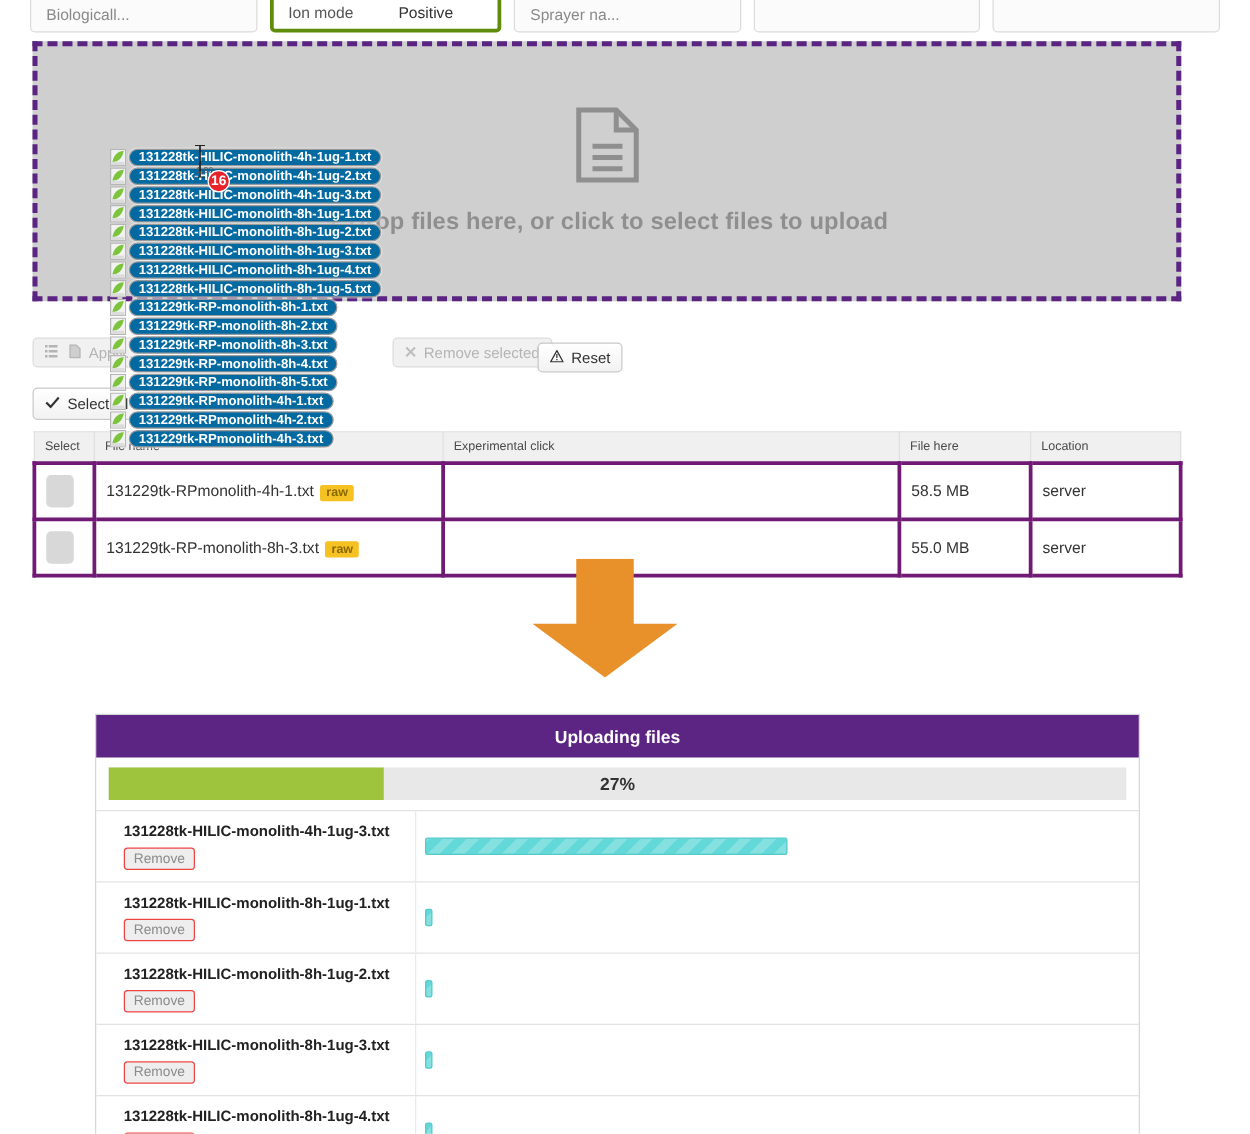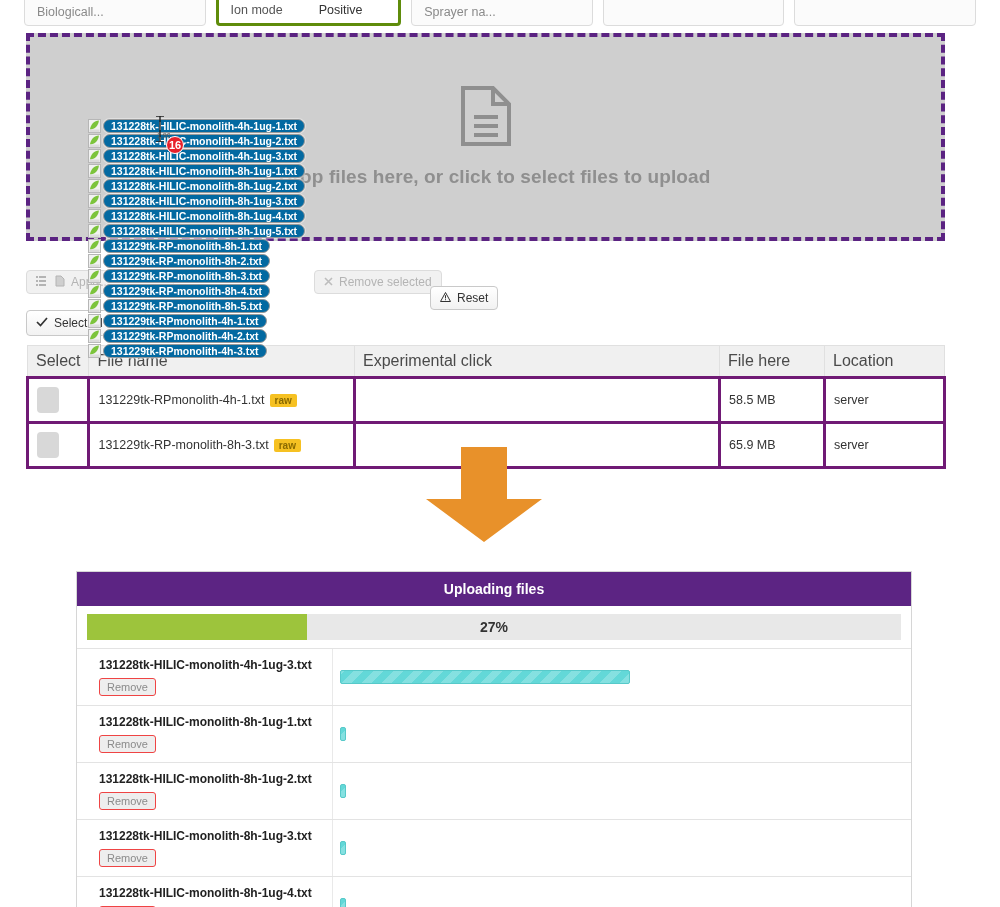--- a/index.html
+++ b/index.html
@@ -61,32 +61,32 @@
     display:inline-flex; align-items:center; gap:6px;
     height:24px; padding: 0 9px;
     border:1px solid #c9c9c9; border-radius:4px;
     background: linear-gradient(#ffffff,#f2f2f2);
     font-size:12px; color:#333;
     vertical-align: top;
   }
   .btn.disabled { color:#b4b4b4; background:#f1f1f1; border-color:#dcdcdc; }
   .btn-apply { position:absolute; left:0; top:0; width:148px; justify-content:flex-start; }
   .btn-remove-sel { position:absolute; left:288px; top:0; }
-  .btn-reset { position:absolute; left:404px; top:16px; }
+  .btn-reset { position:absolute; left:404px; top:4px; }
   .btn-selectall { position:absolute; left:26px; top:310px; width:120px; height:26px; }
 
   .ic { display:inline-block; line-height:1; }
 
   
   .tbl { position:absolute; left:26px; top:345px; width:920px; }
   .tbl table { width:100%; border-collapse: collapse; font-size:12.5px; }
   .tbl th {
     background:#f0f0f0; color:#4a4a4a; font-weight:normal;
     text-align:left; padding:6px 8px; border:1px solid #e0e0e0;
-    font-size:16px;
+    font-size:10px;
   }
   .tbl td { padding:8px; border:3px solid #701a75; color:#333; vertical-align: middle; }
   .col-select { width:48px; }
   .col-preset { width:365px; }
   .col-size   { width:105px; }
   .col-loc    { width:120px; }
   .chk {
     width:22px; height:26px; border-radius:4px; background:#d8d8d8;
     display:block;
   }
@@ -278,21 +278,21 @@
             <td class="col-preset"></td>
             <td class="col-size">58.5 MB</td>
             <td class="col-loc">server</td>
           </tr>
           <tr>
             <td class="col-select">
               <span class="chk"></span>
             </td>
             <td><span>131229tk-RP-monolith-8h-3.txt</span><span class="raw-badge">raw</span></td>
             <td class="col-preset"></td>
-            <td class="col-size">65.9 MB</td>
+            <td class="col-size">55.0 MB</td>
             <td class="col-loc">server</td>
           </tr>
         </tbody>
     </table>
   </div>
 
   <div class="drag-list" id="drag-list">
       <div class="drag-item">
         <span class="drag-icon"><svg width="13" height="14" viewBox="0 0 13 14">
             <rect x="0.5" y="0.5" width="12" height="13" fill="#f2f2f2" stroke="#b6b6b6"></rect>

